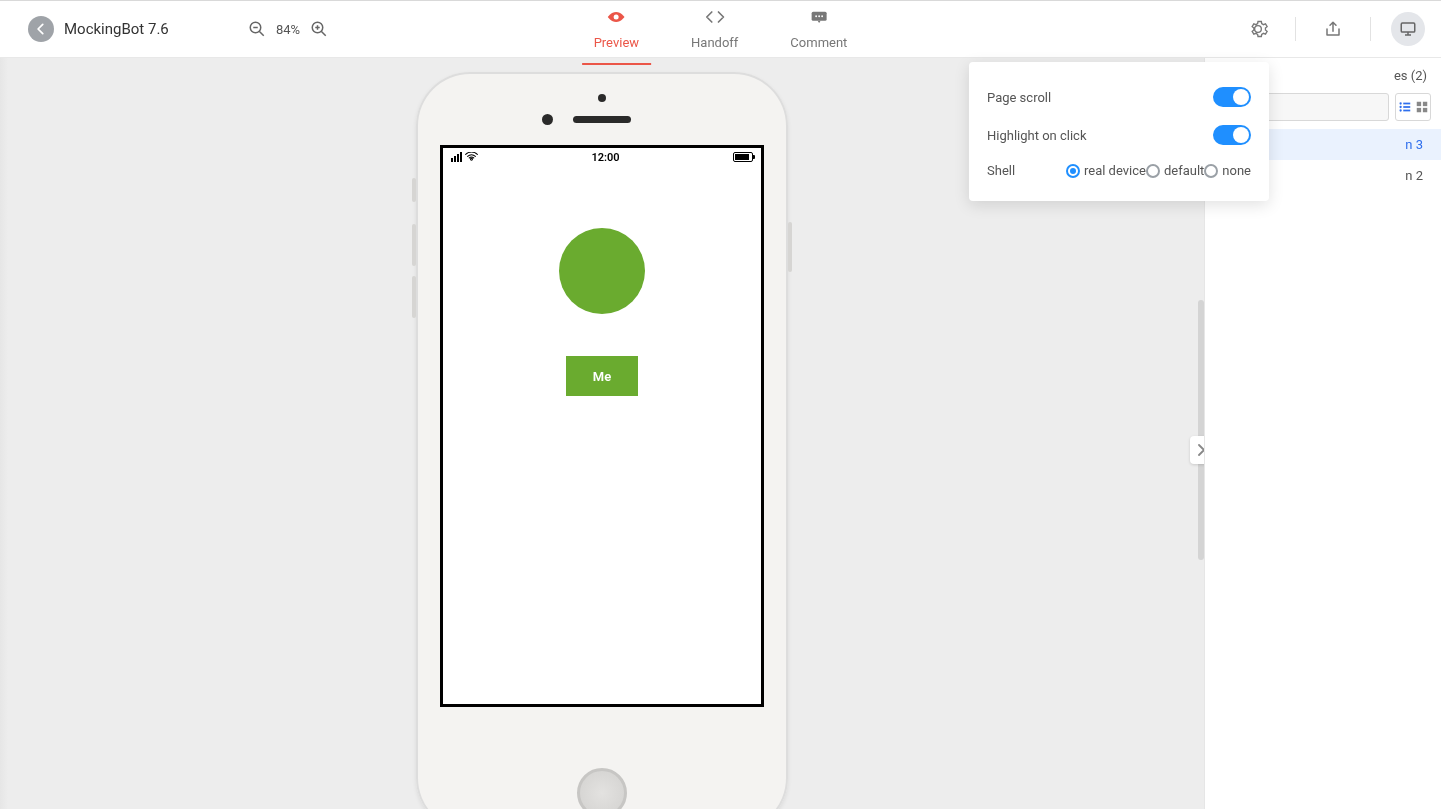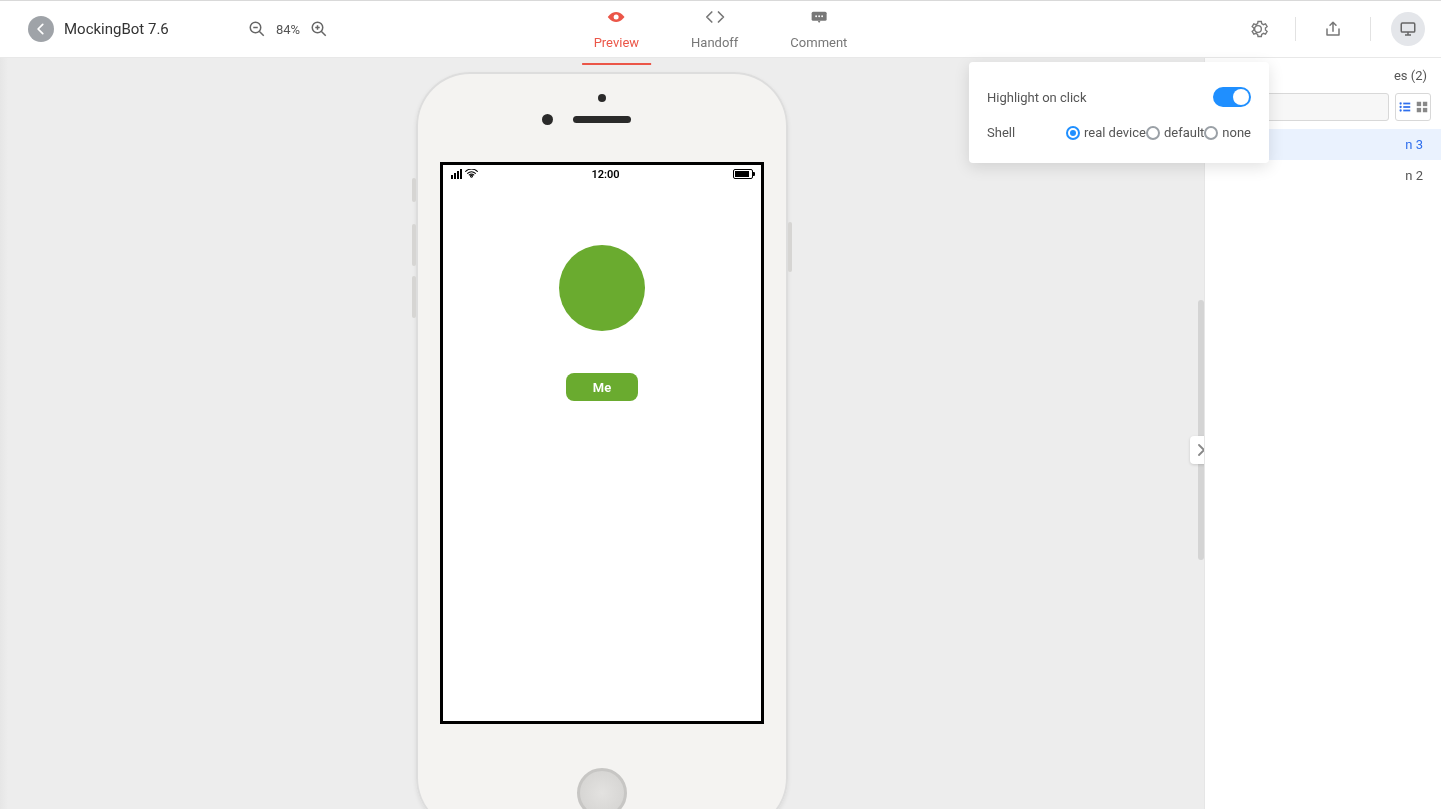--- a/index.html
+++ b/index.html
@@ -31,33 +31,33 @@
 .phone-body { position:absolute; inset:0; background:#f4f3f1; border-radius:54px; box-shadow:0 2px 4px rgba(0,0,0,.08), inset 0 0 0 2px #ddd; }
 .phone-side-btn { position:absolute; background:#d6d5d3; border-radius:3px; }
 .sb1 { left:-4px; top:106px; width:4px; height:24px; }
 .sb2 { left:-4px; top:152px; width:4px; height:42px; }
 .sb3 { left:-4px; top:204px; width:4px; height:42px; }
 .sb4 { right:-4px; top:150px; width:4px; height:50px; }
 .speaker { position:absolute; top:44px; left:50%; transform:translateX(-50%); width:58px; height:7px; background:#2a2a2a; border-radius:4px; }
 .sensor { position:absolute; top:22px; left:50%; transform:translateX(-50%); width:8px; height:8px; background:#2a2a2a; border-radius:50%; }
 .camera { position:absolute; top:42px; left:126px; width:11px; height:11px; background:#2a2a2a; border-radius:50%; }
 .home-btn { position:absolute; bottom:14px; left:50%; transform:translateX(-50%); width:50px; height:50px; border:3px solid #c7c6c4; border-radius:50%; background:radial-gradient(circle,#e3e2e0,#d2d1cf); }
-.screen-frame { position:absolute; top:90px; left:24px; right:24px; height:562px; border:3px solid #000; background:#fff; }
+.screen-frame { position:absolute; top:73px; left:24px; right:24px; height:562px; border:3px solid #000; background:#fff; }
 .statusbar { height:18px; display:flex; align-items:center; justify-content:space-between; padding:0 8px; font-size:11px; font-weight:600; }
 .sb-left,.sb-right { display:flex; align-items:center; gap:3px; }
 .signal { display:flex; align-items:flex-end; gap:1px; }
 .signal span { width:2px; background:#000; }
 .signal span:nth-child(1){height:4px}.signal span:nth-child(2){height:6px}.signal span:nth-child(3){height:8px}.signal span:nth-child(4){height:10px}
 .wifi-ic { width:13px; height:10px; }
 .battery { width:20px; height:10px; border:1px solid #000; border-radius:2px; position:relative; }
 .battery::after { content:''; position:absolute; right:-3px; top:2px; width:2px; height:4px; background:#000; border-radius:0 1px 1px 0; }
 .battery-fill { position:absolute; left:1px; top:1px; bottom:1px; right:3px; background:#000; }
 .screen-content { position:relative; height:calc(100% - 18px); }
 .avatar { position:absolute; top:62px; left:50%; transform:translateX(-50%); width:86px; height:86px; border-radius:50%; background:#6aab2f; }
-.me-btn { position:absolute; top:190px; left:50%; transform:translateX(-50%); width:72px; height:28px; background:#6aab2f; color:#fff; font-size:13px; font-weight:600; border:none; border-radius:8px; display:flex; align-items:center; justify-content:center; }
+.me-btn { position:absolute; top:190px; left:50%; transform:translateX(-50%); width:72px; height:40px; background:#6aab2f; color:#fff; font-size:13px; font-weight:600; border:none; border-radius:0; display:flex; align-items:center; justify-content:center; }
 
 
 .sidebar { position:absolute; top:58px; right:0; width:237px; bottom:0; background:#fff; border-left:1px solid #e6e6e6; }
 .sb-header { padding:10px 14px; font-size:13px; color:#555; }
 .sb-search-row { display:flex; gap:6px; padding:0 10px 8px; align-items:center; }
 .sb-search { flex:1; height:28px; border:1px solid #d8d8d8; border-radius:3px; padding:0 8px; font-size:12px; background:#f7f7f7; color:#888; }
 .view-toggle { display:flex; border:1px solid #d8d8d8; border-radius:3px; overflow:hidden; }
 .vt-btn { width:22px; height:26px; display:flex; align-items:center; justify-content:center; cursor:pointer; color:#888; }
 .vt-btn.active { color:#2f6fed; }
 .page-list { padding:0 0; }
@@ -248,20 +248,26 @@
       <span>n 3</span>
     </div>
     <div class="page-item" style="text-align:right;">
       <span>n 2</span>
     </div>
   </div>
 </div>
 
 <div class="popover">
   <div class="pop-row">
+    <span>Page scroll</span>
+    <div class="toggle on">
+        <div class="knob"></div>
+      </div>
+  </div>
+  <div class="pop-row">
     <span>Highlight on click</span>
     <div class="toggle on">
         <div class="knob"></div>
       </div>
   </div>
   <div class="pop-row">
     <span>Shell</span>
     <div class="radio-group">
       <label class="radio-opt">
         <span class="radio checked"></span>

